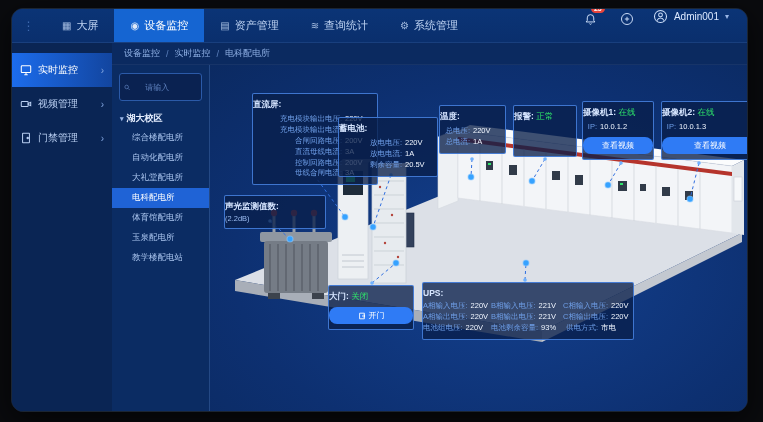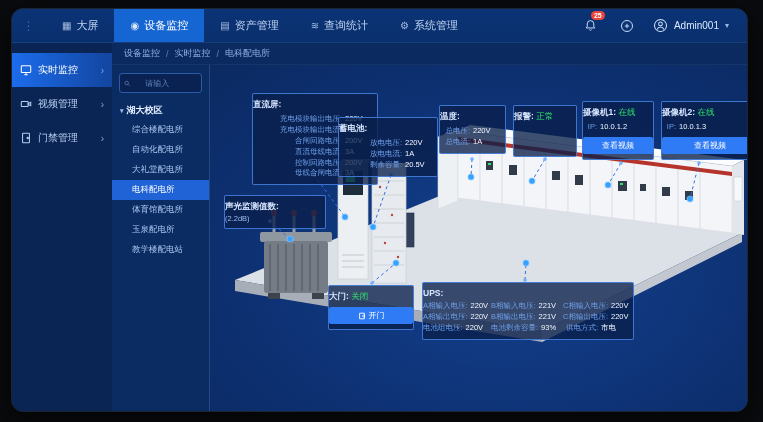--- a/index.html
+++ b/index.html
@@ -24,21 +24,21 @@
   }
   .drag-dots { width:34px; display:flex; align-items:center; justify-content:center;
     color:#3f6ab0; font-size:12px; letter-spacing:1px; }
   .tabs { display:flex; align-items:stretch; }
   .tab {
     display:flex; align-items:center; gap:5px; padding:0 16px; font-size:11px;
     color:#bdd2f2; cursor:pointer; white-space:nowrap;
   }
   .tab .glyph { font-size:10px; opacity:.85; }
   .tab.active { background:#1565d2; color:#fff; }
-  .nav-right { margin-left:auto; display:flex; align-items:center; gap:16px; padding-right:18px; }
+  .nav-right { margin-left:auto; display:flex; align-items:flex-start; gap:16px; padding-right:18px; }
   .icon-btn { position:relative; width:20px; height:20px; display:flex; align-items:center;
     justify-content:center; color:#cfe0fa; cursor:pointer; }
   .badge {
     position:absolute; top:-5px; left:10px; background:#e8453c; color:#fff;
     font-size:7px; line-height:9px; padding:0 3px; border-radius:6px; font-weight:bold;
   }
   .user { display:flex; align-items:center; gap:6px; font-size:10px; color:#dce9ff; cursor:pointer; }
   .user .caret { font-size:8px; color:#9ab6e6; }
   
   .body-row { flex:1; display:flex; min-height:0; }
@@ -59,21 +59,21 @@
     border-bottom:1px solid rgba(255,255,255,.05);
   }
   .breadcrumb .sep { color:#5e82bf; }
   .content-row { flex:1; display:flex; min-height:0; }
   
   .tree {
     width:98px; flex:0 0 98px; background:#0b2c63; padding:8px 0 0 0;
     border-right:1px solid rgba(110,160,235,.25); display:flex; flex-direction:column;
   }
   .search-box {
-    margin:0 7px 8px 7px; height:20px; background:#0a2251; border:1px solid #2b5aa8;
+    margin:0 7px 8px 7px; height:28px; background:#0a2251; border:1px solid #2b5aa8;
     border-radius:3px; display:flex; align-items:center; padding:0 4px; gap:15px;
   }
   .search-box input {
     background:transparent; border:none; outline:none; color:#cfe0fa;
     font-size:8px; width:100%; font-family:"Liberation Sans",sans-serif;
   }
   .search-box input::placeholder { color:#5f82bf; }
   .tree-root { display:flex; align-items:center; gap:3px; padding:3px 8px; font-size:9px;
     color:#e6efff; font-weight:bold; }
   .tree-root .arrow { font-size:7px; color:#9ab6e6; }
@@ -93,21 +93,21 @@
     color:#dfe9ff;
   }
   .p-title { font-size:8.5px; font-weight:bold; color:#d7e6ff; margin-bottom:3px; white-space:nowrap; }
   .p-title .status { font-weight:normal; }
   .status { color:#2ee56a; }
   .p-row { display:flex; font-size:7.5px; line-height:1.45; white-space:nowrap; }
   .p-row .p-label { flex:1; text-align:right; color:#6f9fe8; }
   .p-row .p-value { width:32px; text-align:left; margin-left:3px; color:#f0f6ff; }
   .btn {
     display:flex; align-items:center; justify-content:center; gap:3px;
-    background:#2f7bf5; color:#fff; font-size:8px; border:none; border-radius:2px;
+    background:#2f7bf5; color:#fff; font-size:8px; border:none; border-radius:8px;
     padding:3px 0; width:100%; margin-top:4px; cursor:pointer;
     font-family:"Liberation Sans",sans-serif;
   }
   .panel.small-note .p-title { margin-bottom:1px; }
   .note-val { font-size:7.5px; color:#9dbdf2; }
   
   .ups-grid { display:grid; grid-template-columns:66px 70px 62px; column-gap:2px; }
   .ups-grid .p-row .p-label { color:#6f9fe8; }
   .ups-grid .p-row .p-value { width:24px; }
 </style>

